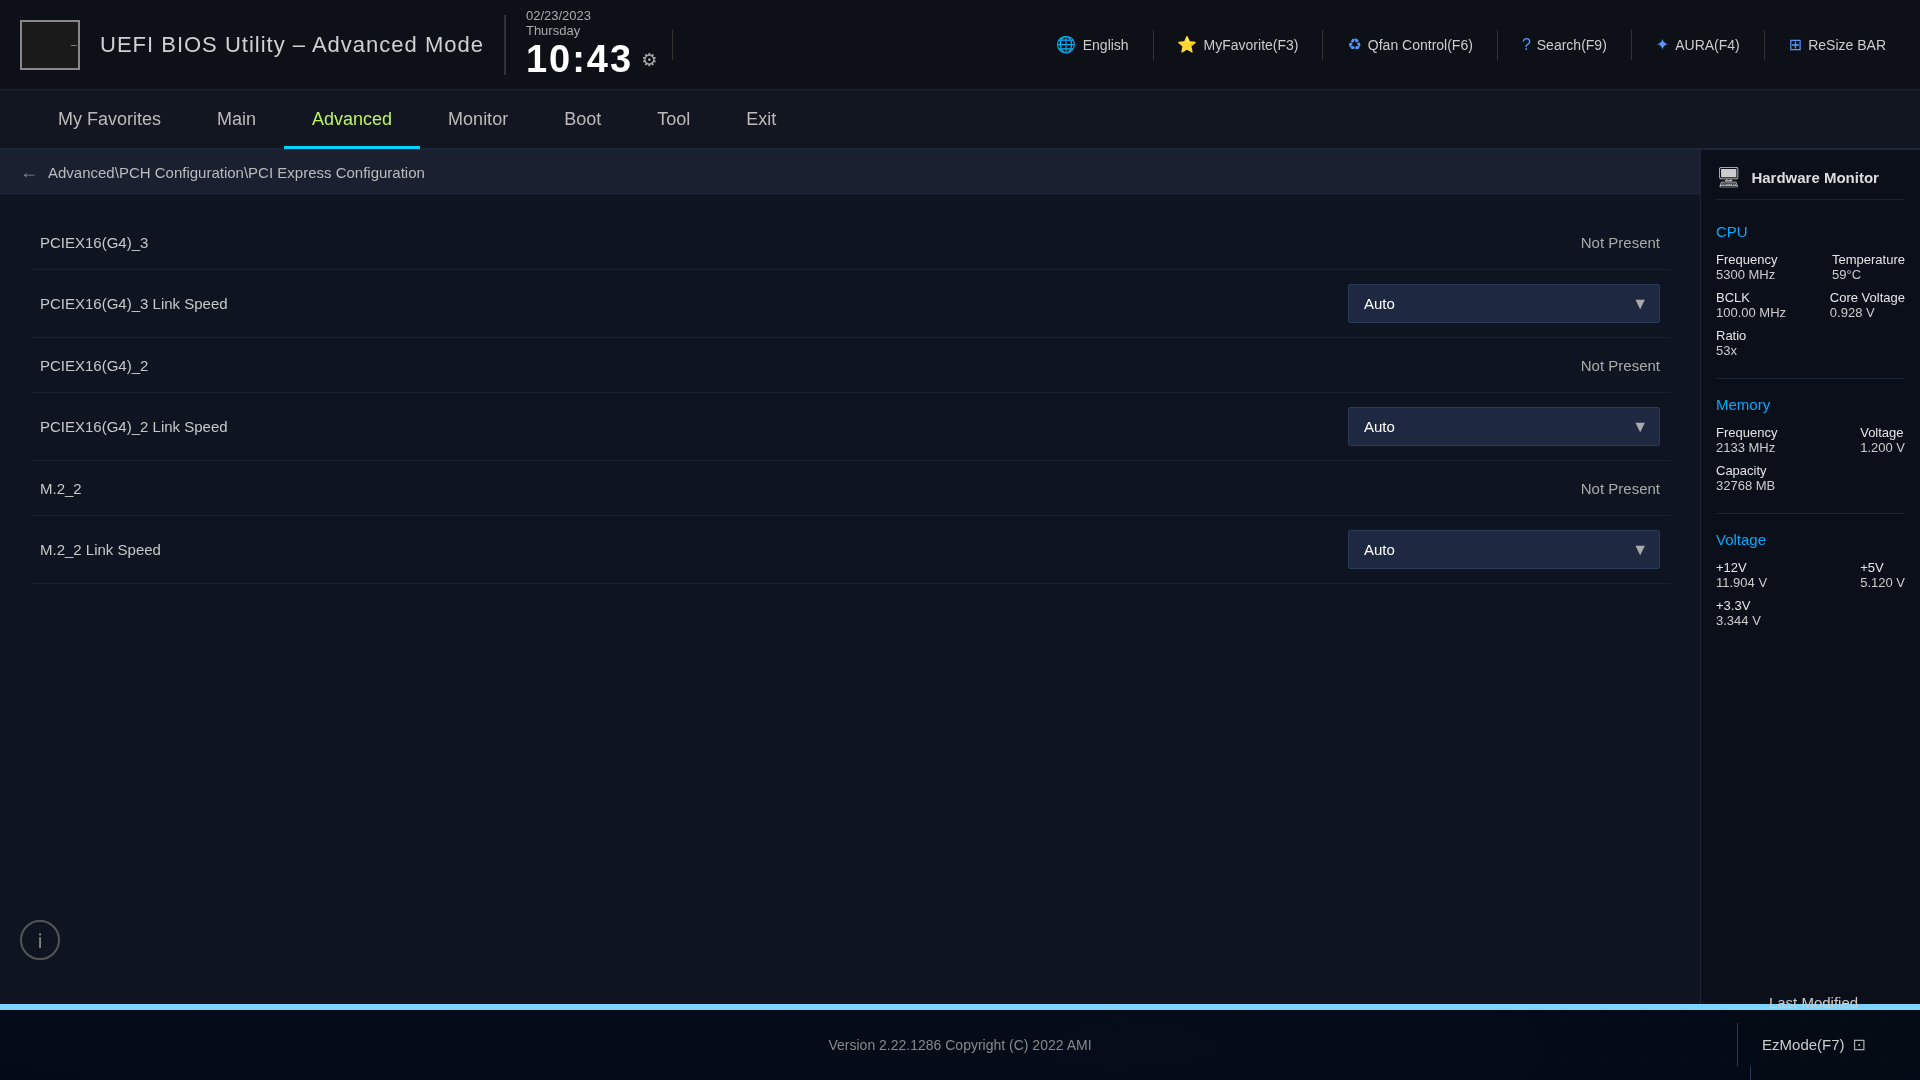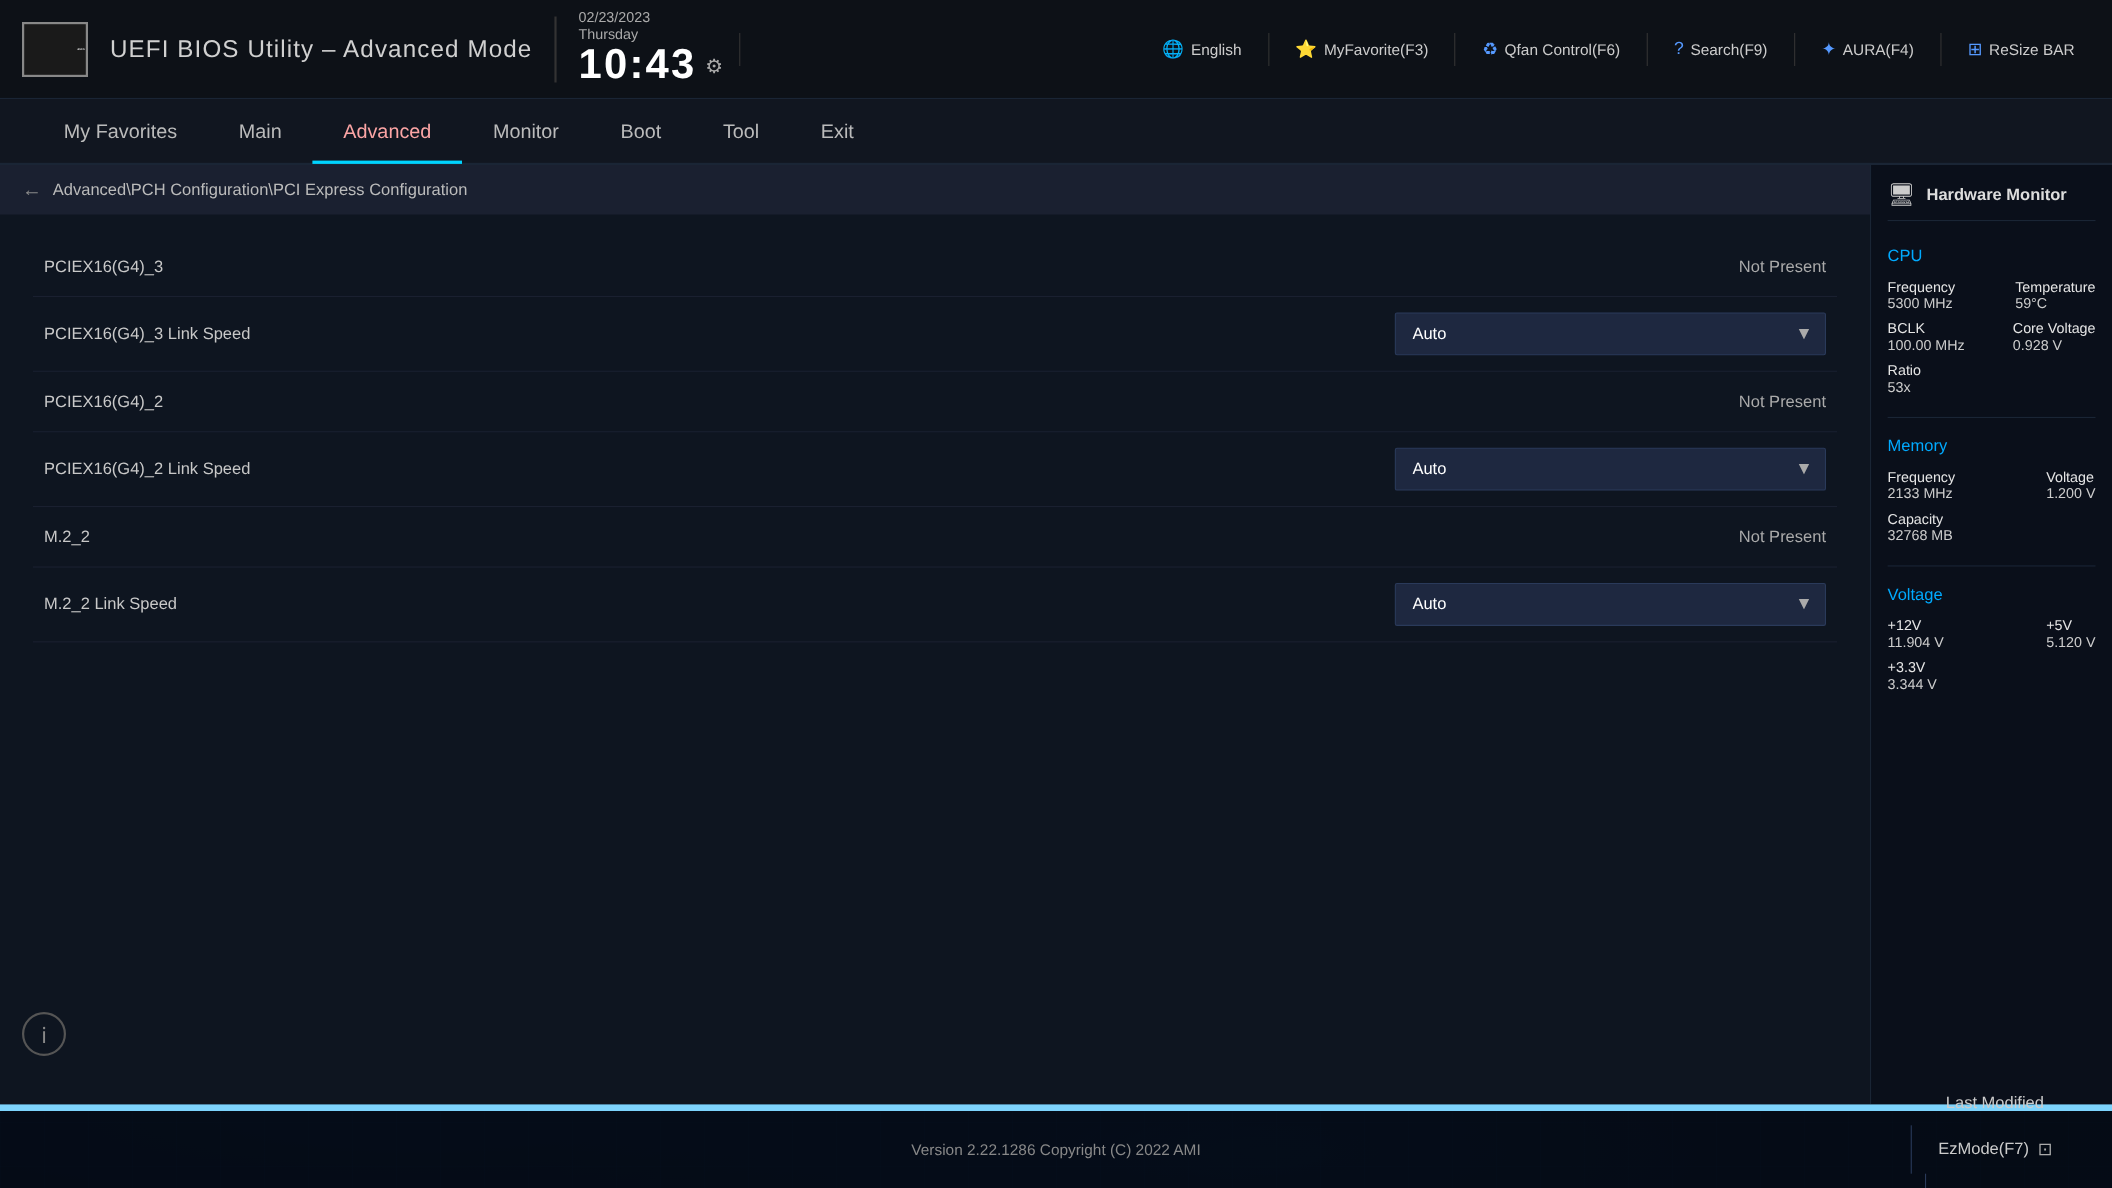--- a/index.html
+++ b/index.html
@@ -178,21 +178,21 @@
       display: flex;
       align-items: center;
       font-size: 18px;
       color: #bbb;
       cursor: pointer;
       transition: color 0.2s;
       position: relative;
     }
 
     .nav-item.active {
-      color: #fca5a5;
+      color: #bef264;
     }
 
     .nav-item.active::after {
       content: '';
       position: absolute;
       bottom: 0;
       left: 0;
       right: 0;
       height: 3px;
       background: #00d4ff;
@@ -256,21 +256,21 @@
       color: #c8c8c8;
     }
 
     .config-value {
       font-size: 15px;
       color: #aaa;
     }
 
     .dropdown-wrap {
       position: relative;
-      width: 392px;
+      width: 312px;
     }
 
     .dropdown-select {
       width: 100%;
       background: #1e2840;
       border: 1px solid #2a3a5a;
       color: #fff;
       font-size: 15px;
       padding: 10px 40px 10px 15px;
       appearance: none;

